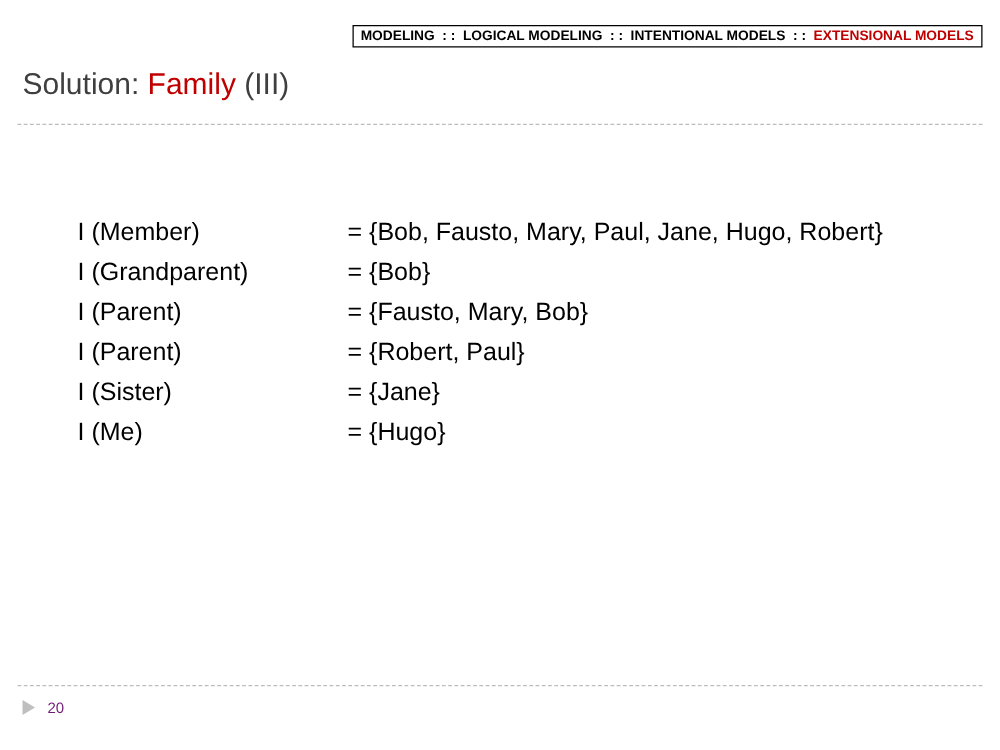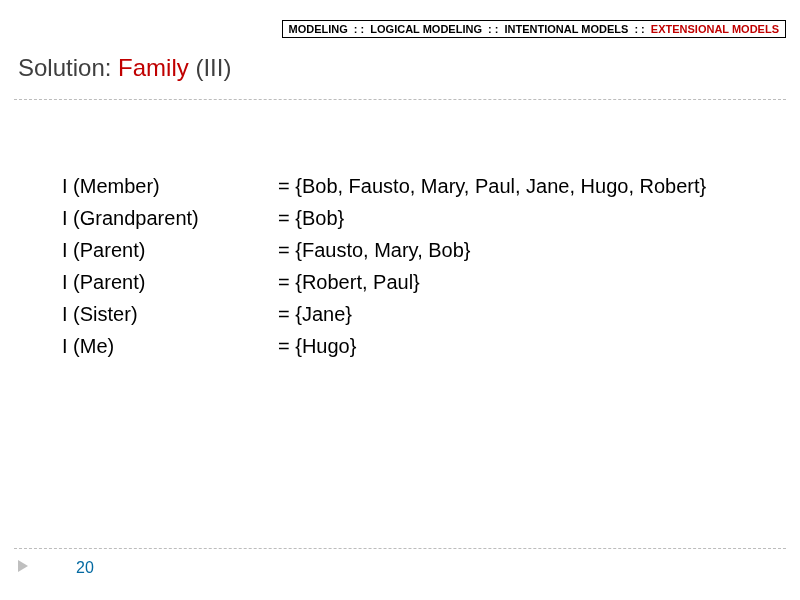--- a/index.html
+++ b/index.html
@@ -83,23 +83,22 @@
     gap: 44px;
   }
   .lhs {
     width: 172px;
     flex: 0 0 172px;
   }
   .pagenum {
     position: absolute;
     left: 38px;
     top: 559px;
-    font-size: 16px;
-    color: #0369a1;
-    margin-left: 38px;
+    font-size: 12px;
+    color: #701a75;
   }
   .arrow {
     position: absolute;
     left: 18px;
     top: 560px;
     width: 0;
     height: 0;
     border-top: 6px solid transparent;
     border-bottom: 6px solid transparent;
     border-left: 10px solid #bfbfbf;

